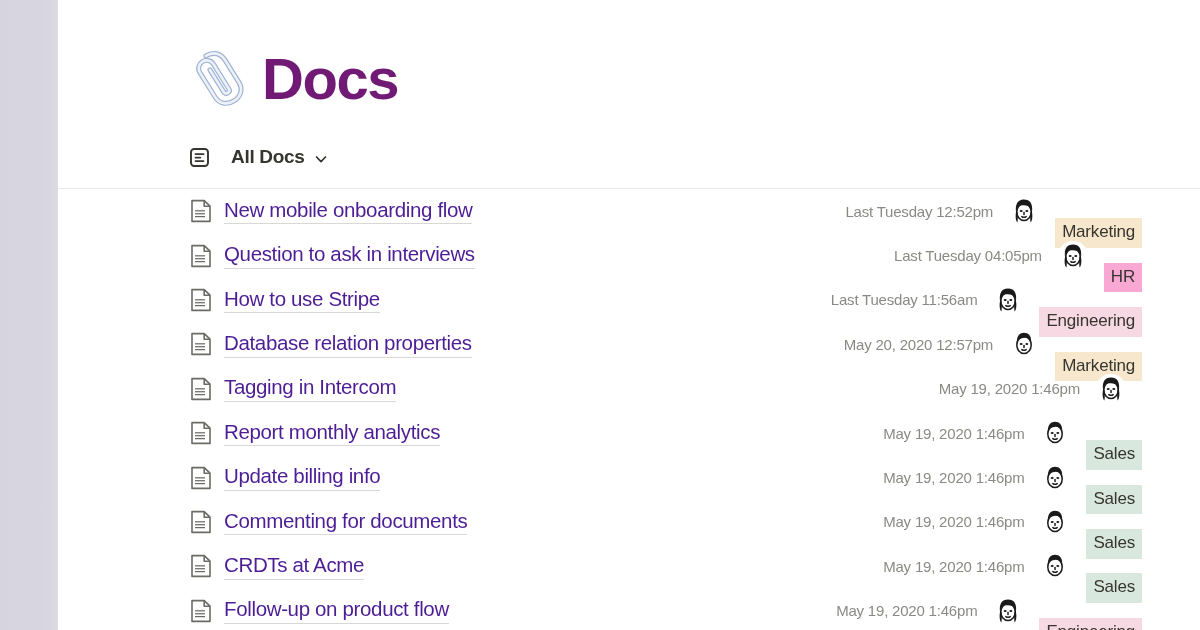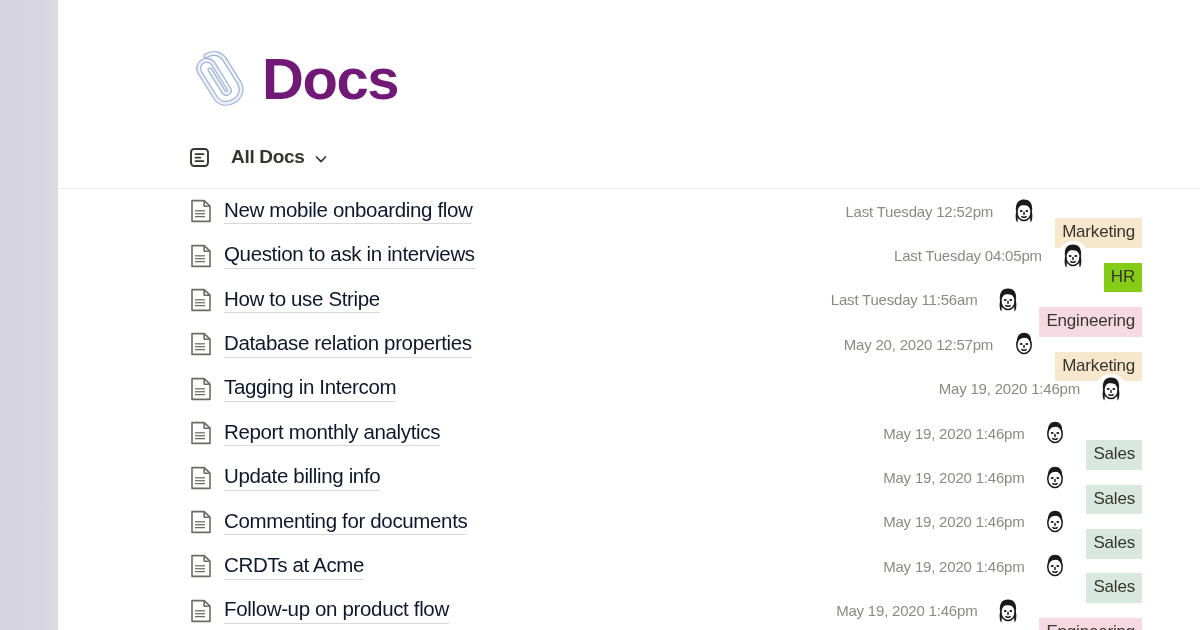--- a/index.html
+++ b/index.html
@@ -109,21 +109,21 @@
     display: flex;
     align-items: center;
     gap: 12px;
     flex: 0 0 auto;
   }
 
   .doc-icon { width: 22px; height: 24px; display: block; flex: 0 0 22px; }
 
   .doc-title {
     font-size: 20.5px;
-    color: #0f172a;
+    color: #4c1d95;
     letter-spacing: -0.35px;
     white-space: nowrap;
     border-bottom: 1px solid #d8d8d5;
     padding-bottom: 2px;
     line-height: 1.15;
   }
 
   .doc-right {
     margin-left: auto;
     display: flex;
@@ -245,21 +245,21 @@
               <circle cx="15" cy="15" r="15" fill="#ffffff"></circle>
               <ellipse cx="15" cy="16" rx="7.2" ry="8.6" fill="#fff" stroke="#1a1a1a" stroke-width="1.5"></ellipse>
               <path d="M7.2 17 C5.6 8 9 3.6 15 3.6 C21 3.6 24.4 8 22.8 17 C22.8 12 21 9.6 15 9.2 C9.6 9 7.4 11.6 7.2 17 Z" fill="#1a1a1a"></path>
               <path d="M7.4 14 C6 20 6.6 24.6 8.4 26.6 C9.2 23 8.6 19 8.4 16 Z" fill="#1a1a1a"></path>
               <path d="M22.6 14 C24 20 23.4 24.6 21.6 26.6 C20.8 23 21.4 19 21.6 16 Z" fill="#1a1a1a"></path>
               <ellipse cx="12.2" cy="15" rx="1.5" ry="1.1" fill="#1a1a1a"></ellipse>
               <ellipse cx="17.8" cy="15" rx="1.5" ry="1.1" fill="#1a1a1a"></ellipse>
               <path d="M15 16.4 v2.2" stroke="#1a1a1a" stroke-width="1.5" fill="none" stroke-linecap="round" stroke-linejoin="round"></path>
               <path d="M12.8 20.6 q2.2 1.5 4.4 0" stroke="#1a1a1a" stroke-width="1.5" fill="none" stroke-linecap="round" stroke-linejoin="round"></path>
             </svg></span>
-      <span class="doc-tag" style="background: #84cc16;">HR</span>
+      <span class="doc-tag" style="background: #f9a8d4;">HR</span>
     </div>
   </div>
 
   <div class="doc-row">
     <div class="doc-left">
       <svg class="doc-icon" viewBox="0 0 22 24">
         <path d="M2 1.6 h12.2 L20 7.2 V22.4 H2 Z" fill="#ffffff" stroke="#6b6b66" stroke-width="1.6" stroke-linejoin="round"></path>
         <path d="M14.2 1.6 V7.2 H20" fill="none" stroke="#6b6b66" stroke-width="1.6" stroke-linejoin="round"></path>
         <rect x="5" y="11.2" width="10" height="1.25" fill="#6b6b66"></rect>
         <rect x="5" y="14.1" width="10" height="1.25" fill="#6b6b66"></rect>

